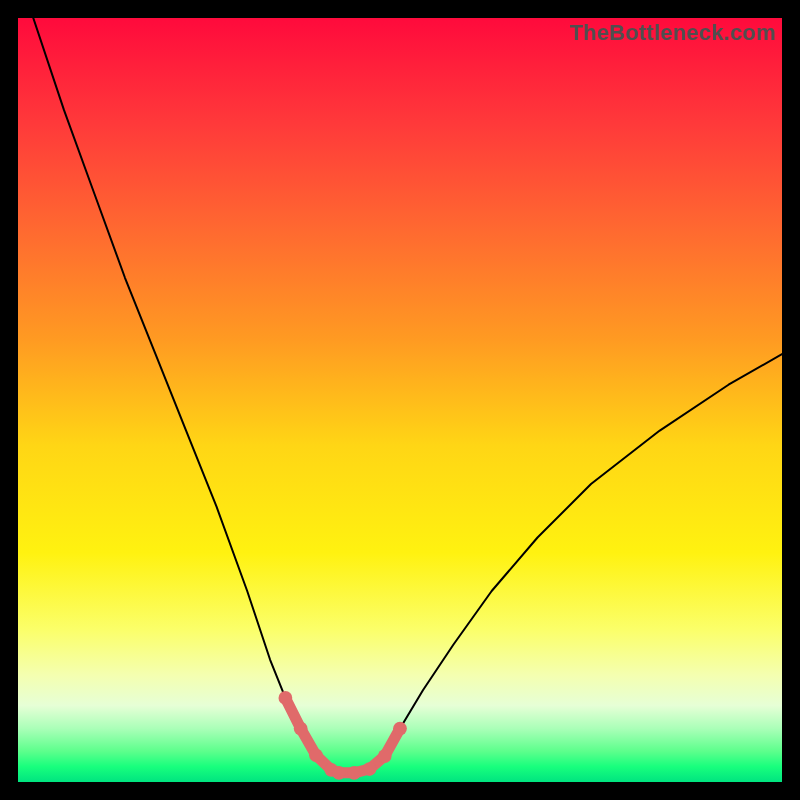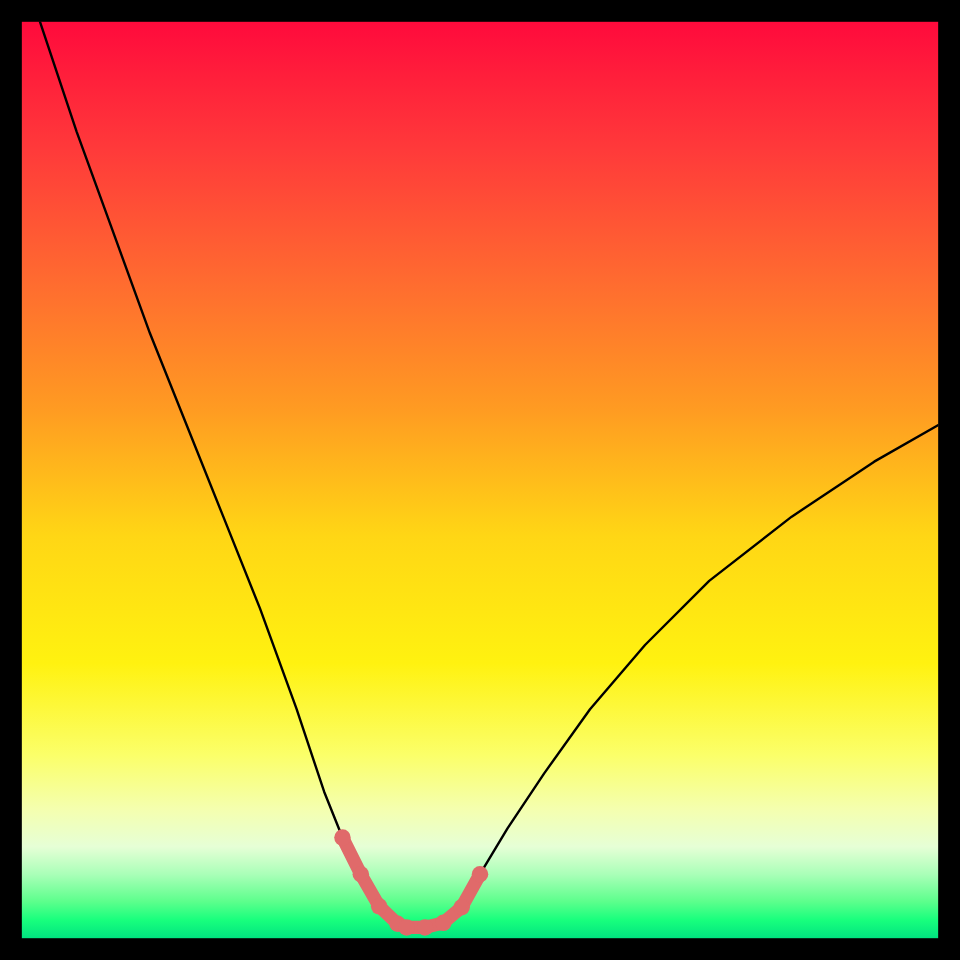--- a/index.html
+++ b/index.html
@@ -57,20 +57,21 @@
     height: 100%;
     overflow: visible;
   }
 </style>
 </head>
 <body>
 
 <div class="frame">
   <div class="plot-area">
     <div class="gradient-bg"></div>
+    <div class="watermark">TheBottleneck.com</div>
     <svg class="curve" viewBox="0 0 100 100" preserveAspectRatio="none">
       <g id="curve-group">
           <path d="M2.000 0.000 L6.000 12.000 L10.000 23.000 L14.000 34.000 L18.000 44.000 L22.000 54.000 L26.000 64.000 L30.000 75.000 L33.000 84.000 L35.000 89.000 L37.000 93.000 L39.000 96.500 L41.000 98.400 L42.000 98.800 L44.000 98.800 L46.000 98.300 L48.000 96.600 L50.000 93.000 L53.000 88.000 L57.000 82.000 L62.000 75.000 L68.000 68.000 L75.000 61.000 L84.000 54.000 L93.000 48.000 L100.000 44.000" fill="none" stroke="#000" stroke-width="0.35" stroke-linejoin="round" stroke-linecap="round" vector-effect="non-scaling-stroke" style="stroke-width: 2px;"></path>
           <path d="M35.000 89.000 L37.000 93.000 L39.000 96.500 L41.000 98.400 L42.000 98.800 L44.000 98.800 L46.000 98.300 L48.000 96.600 L50.000 93.000" fill="none" stroke="#e06a6a" stroke-linejoin="round" stroke-linecap="round" vector-effect="non-scaling-stroke" style="stroke-width: 11px;"></path>
           <circle cx="35.000" cy="89.000" r="0.9" fill="#e06a6a"></circle>
           <circle cx="37.000" cy="93.000" r="0.9" fill="#e06a6a"></circle>
           <circle cx="39.000" cy="96.500" r="0.9" fill="#e06a6a"></circle>
           <circle cx="41.000" cy="98.400" r="0.9" fill="#e06a6a"></circle>
           <circle cx="42.000" cy="98.800" r="0.9" fill="#e06a6a"></circle>
           <circle cx="44.000" cy="98.800" r="0.9" fill="#e06a6a"></circle>

